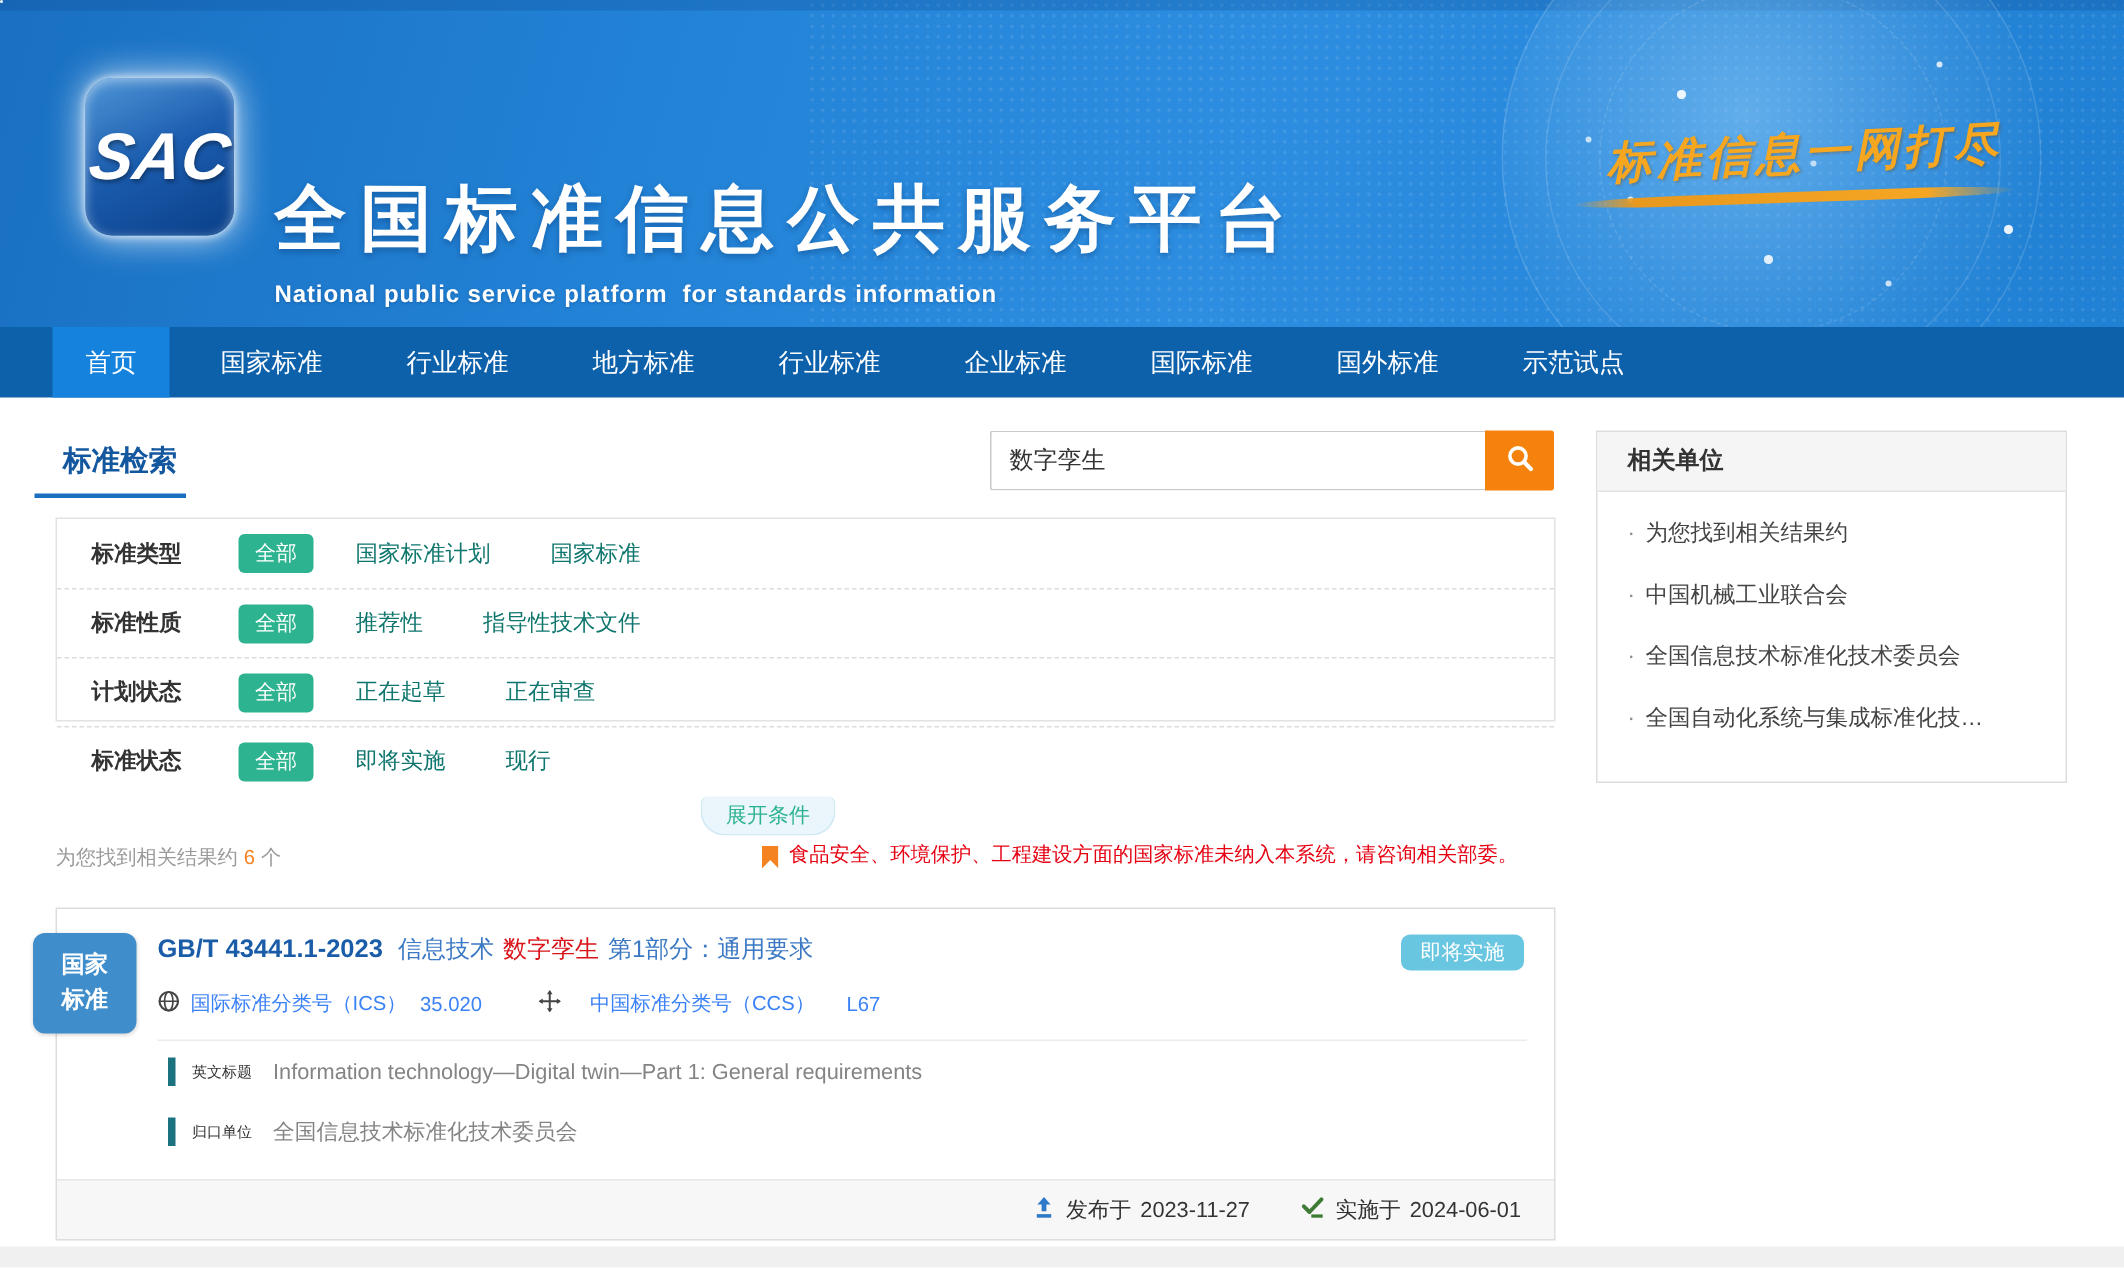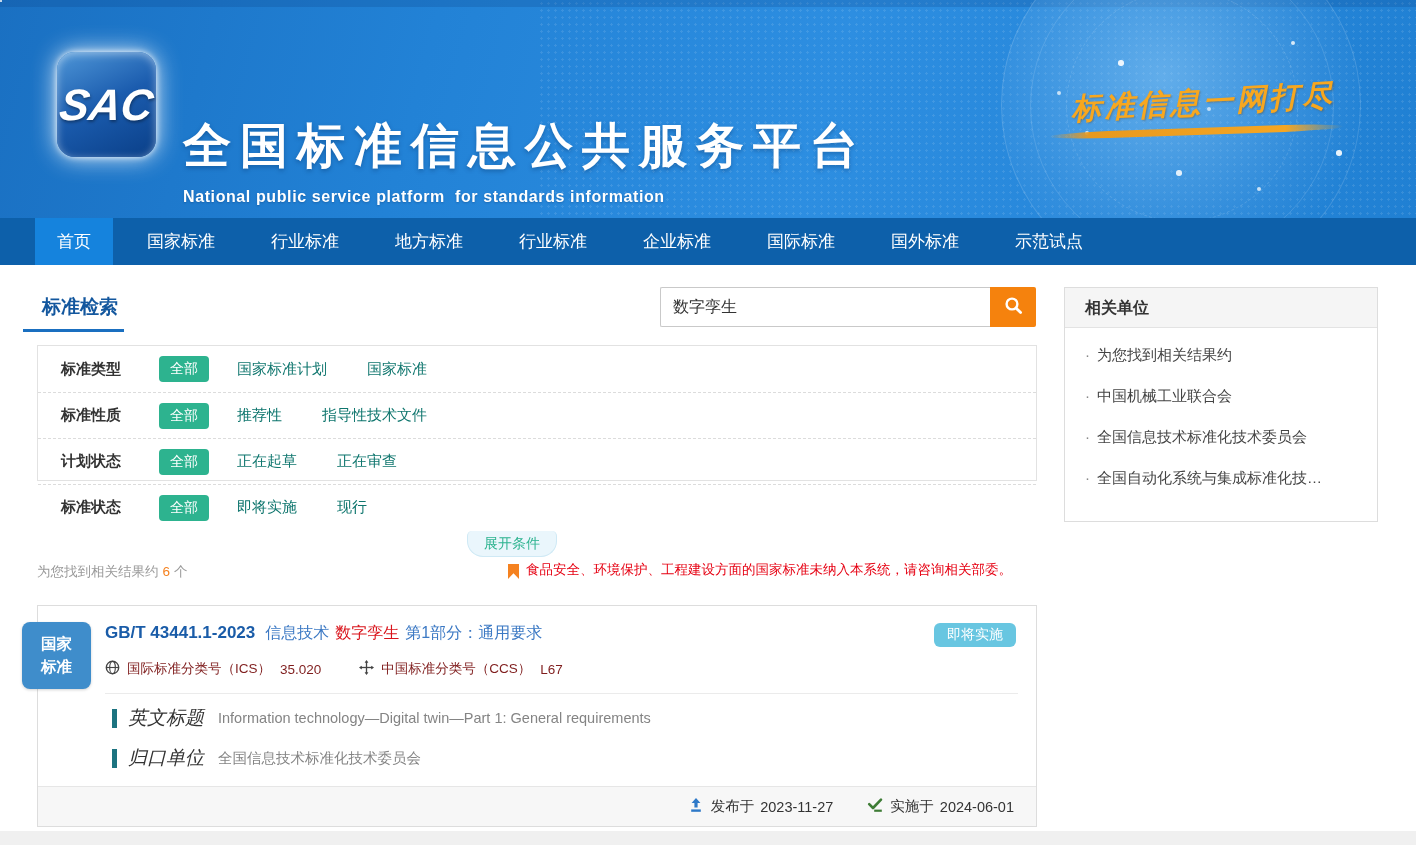--- a/index.html
+++ b/index.html
@@ -86,29 +86,29 @@
   .card-badge { position:absolute; left:-16px; top:16px; width:69px; height:67px; background:#3f8dcb;
     border-radius:8px; color:#fff; font-size:15.5px; font-weight:bold; text-align:center;
     display:flex; flex-direction:column; justify-content:center; line-height:1.45;
     box-shadow:0 1px 3px rgba(0,0,0,.18); }
   .card-title-row { position:absolute; left:67px; top:17px; white-space:nowrap; cursor:pointer; }
   .std-code { font-size:17px; font-weight:bold; color:#1a5ca8; margin-right:10px; }
   .t-part { font-size:16px; color:#3c79c4; margin-right:6px; }
   .t-hl { font-size:16px; color:#d9131a; margin-right:6px; }
   .status-badge { position:absolute; right:20px; top:17px; background:#68c6e1; color:#fff; font-size:14px;
     padding:3px 13px; border-radius:6px; }
-  .meta-row { position:absolute; left:67px; top:54px; display:flex; align-items:center; color:#7f1d1d; font-size:13.5px; }
+  .meta-row { position:absolute; left:67px; top:54px; display:flex; align-items:center; color:#3b82f6; font-size:13.5px; }
   .meta-row svg { margin-right:7px; }
   .meta-val { margin-left:9px; }
-  .meta-group2 { display:flex; align-items:center; margin-left:38px; }
+  .meta-group2 { display:flex; align-items:center; margin-left:38px;gap:12px; }
   .card-divider { position:absolute; left:67px; width:913px; top:87px; border-top:1px solid #ebebeb; }
   .info-row { position:absolute; left:74px; display:flex; align-items:center; }
   .info-row.r1 { top:99px; } .info-row.r2 { top:139px; }
   .teal-bar { width:5px; height:19px; background:#1c7380; margin-right:11px; }
-  .info-label { color:#333; font-size:19px; margin-right:14px; white-space:nowrap;font-style:italic; }
+  .info-label { color:#333; font-size:10px; margin-right:14px; white-space:nowrap; }
   .info-value { color:#848484; font-size:14.5px; white-space:nowrap; }
   .card-footer { position:absolute; left:0; right:0; bottom:0; height:40px; background:#f7f7f7;
     border-top:1px solid #e6e6e6; display:flex; align-items:center; justify-content:flex-end;
     padding-right:22px; font-size:14.5px; color:#333; }
   .date-item { display:flex; align-items:center; margin-left:34px; }
   .date-item svg { margin-right:7px; }
   .date-val { margin-left:6px; }
 
   
   .sidebar { position:absolute; left:1064px; top:287px; width:314px; height:235px; border:1px solid #ddd; background:#fff; }

